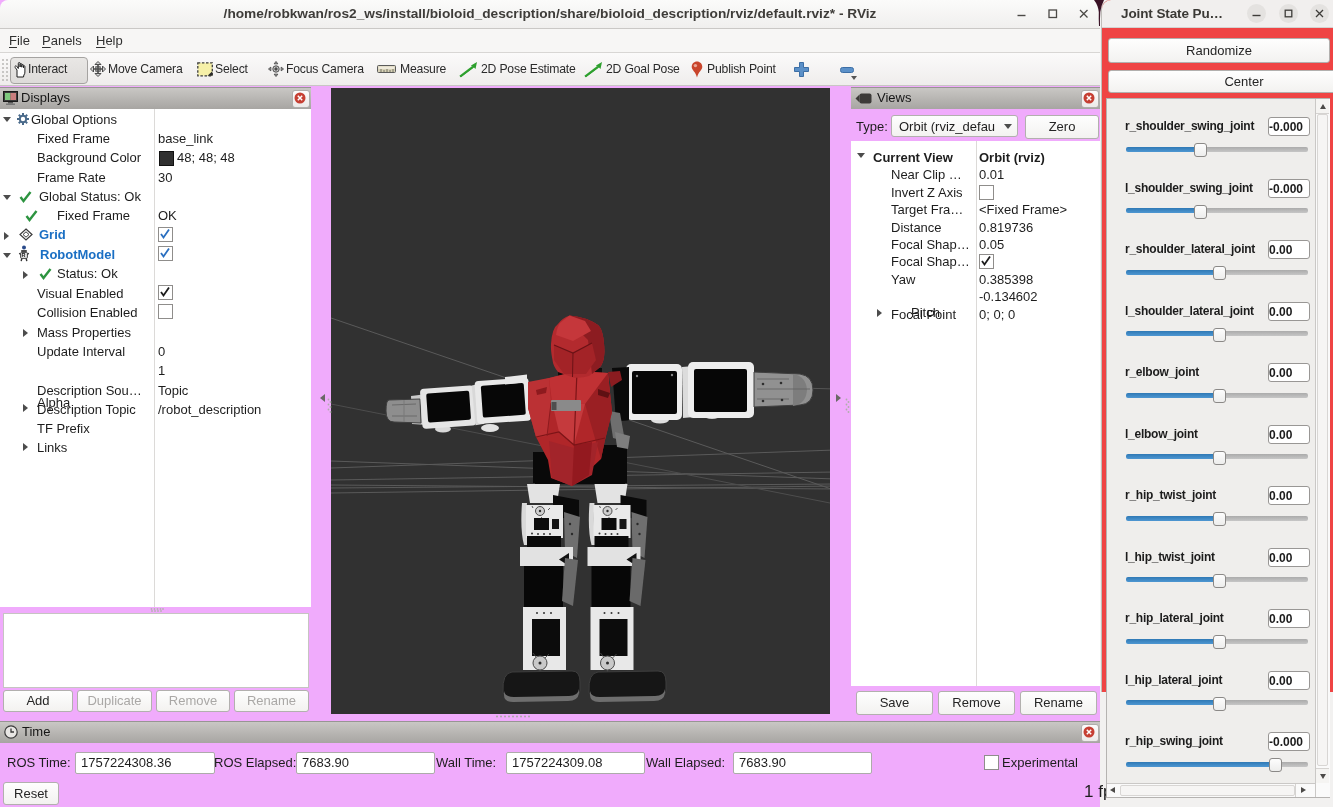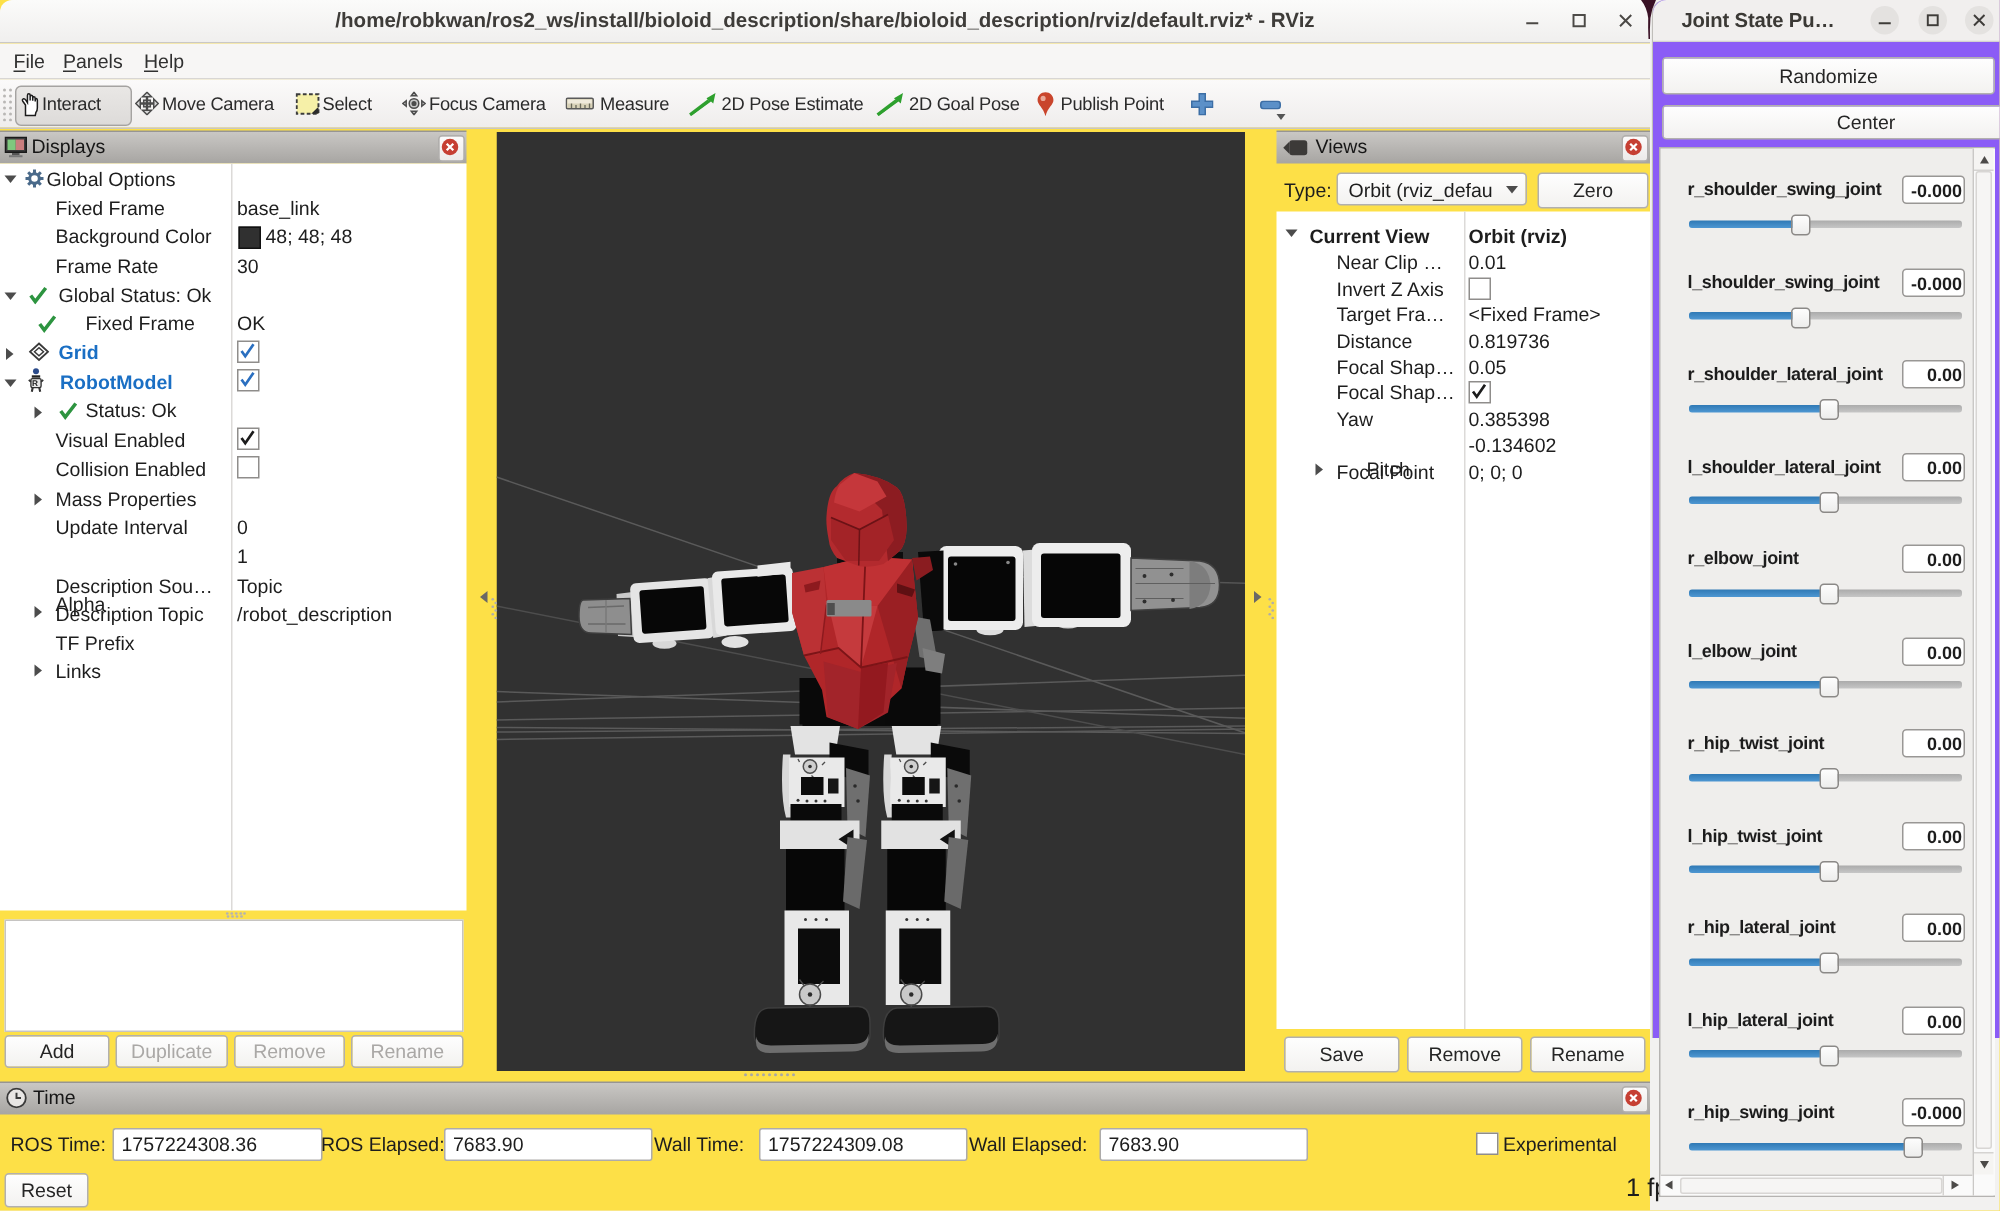--- a/index.html
+++ b/index.html
@@ -1,18 +1,18 @@
 <!DOCTYPE html>
 <html><head>
 <meta charset="utf-8">
 <style>
 html,body{margin:0;padding:0;}
 body{width:1333px;height:807px;overflow:hidden;position:relative;font-family:"Liberation Sans",sans-serif;background:#f2f1f0;}
 .abs{position:absolute;}
-#rviz{position:absolute;left:0;top:0;width:1100px;height:807px;background:#fde047;}
+#rviz{position:absolute;left:0;top:0;width:1100px;height:807px;background:#f0abfc;}
 #titlebar{position:absolute;left:0;top:0;width:1100px;height:28px;background:linear-gradient(#fbfbfa,#f0efee);border-bottom:1px solid #cac8c6;border-radius:8px 0 0 0;}
 #title-text{position:absolute;left:0;top:0;width:1100px;text-align:center;line-height:28px;font-size:13.7px;font-weight:bold;color:#3e3c39;}
 #menubar{position:absolute;left:0;top:29px;width:1100px;height:23px;background:#f7f6f5;border-bottom:1px solid #d8d6d4;}
 .menu-item{position:absolute;top:0;height:23px;line-height:23px;font-size:13px;color:#303030;}
 .menu-item u{text-decoration:underline;text-underline-offset:2px;}
 #toolbar{position:absolute;left:0;top:53px;width:1100px;height:32px;background:linear-gradient(#fbfafa,#efedec);border-bottom:1px solid #c8c6c4;}
 .tool{position:absolute;top:0;height:32px;line-height:32px;font-size:12.2px;letter-spacing:-0.18px;color:#2b2b2b;white-space:nowrap;}
 #interact-btn{position:absolute;left:10px;top:4px;width:76px;height:25px;background:linear-gradient(#e9e7e5,#dddbd9);border:1px solid #a5a3a1;border-radius:4px;}
 .ticon{position:absolute;top:8px;}
 
@@ -24,26 +24,26 @@
 .blue{color:#1a6fc4;font-weight:bold;}
 .bold{font-weight:bold;}
 .tri-r{position:absolute;width:0;height:0;border-left:5px solid #4c4c4c;border-top:4px solid transparent;border-bottom:4px solid transparent;}
 .tri-d{position:absolute;width:0;height:0;border-top:5px solid #4c4c4c;border-left:4px solid transparent;border-right:4px solid transparent;}
 .cb{position:absolute;width:13px;height:13px;background:#fff;border:1px solid #8f8d8b;}
 .btn{position:absolute;background:linear-gradient(#fefefe,#f3f2f0);border:1px solid #b2b0ae;border-radius:3px;font-size:13px;color:#252525;text-align:center;}
 .btn.dis{color:#aaa8a6;}
 .field{position:absolute;background:#fff;border:1px solid #adabaa;border-radius:2px;font-size:13px;color:#1d1d1d;}
 .lbl{position:absolute;font-size:13px;color:#1d1d1d;white-space:nowrap;}
 
-#jsp{position:absolute;left:1101px;top:0;width:232px;height:692px;background:#8b5cf6;border-left:1px solid #c0beba;border-radius:9px 0 0 0;}
+#jsp{position:absolute;left:1101px;top:0;width:232px;height:692px;background:#ef4444;border-left:1px solid #c0beba;border-radius:9px 0 0 0;}
 #jsp-title{position:absolute;left:0;top:0;width:232px;height:27px;background:#f1efee;border-bottom:1px solid #d4d2d0;border-radius:9px 0 0 0;}
 
 .jsp-circ{position:absolute;top:4px;width:19px;height:19px;border-radius:50%;background:#e4e2e0;}
 .slider-label{position:absolute;font-size:12px;font-weight:bold;color:#1c1c1c;letter-spacing:-0.25px;white-space:nowrap;}
-.valbox{position:absolute;width:42px;height:19px;background:#fff;border:1px solid #999795;border-radius:3px;font-size:12px;font-weight:bold;color:#1c1c1c;text-align:right;line-height:19px;padding-right:1px;box-sizing:border-box;}
+.valbox{position:absolute;width:42px;height:19px;background:#fff;border:1px solid #999795;border-radius:3px;font-size:12px;font-weight:bold;color:#1c1c1c;text-align:right;line-height:19px;padding-right:17px;box-sizing:border-box;}
 .track{position:absolute;height:5px;border-radius:2px;}
 .handle{position:absolute;width:11px;height:12px;background:linear-gradient(#fdfdfd,#ededec);border:1px solid #8b8987;border-radius:3px;}
 </style>
 </head>
 <body>
 <div id="rviz">
   <div id="titlebar">
     <div id="title-text">/home/robkwan/ros2_ws/install/bioloid_description/share/bioloid_description/rviz/default.rviz* - RViz</div>
     <svg class="abs" style="left:1014px;top:6px;" width="15" height="15" viewBox="0 0 15 15">
         <path d="M3.5 9.5 H11.5" stroke="#4b4946" stroke-width="1.4"></path>

